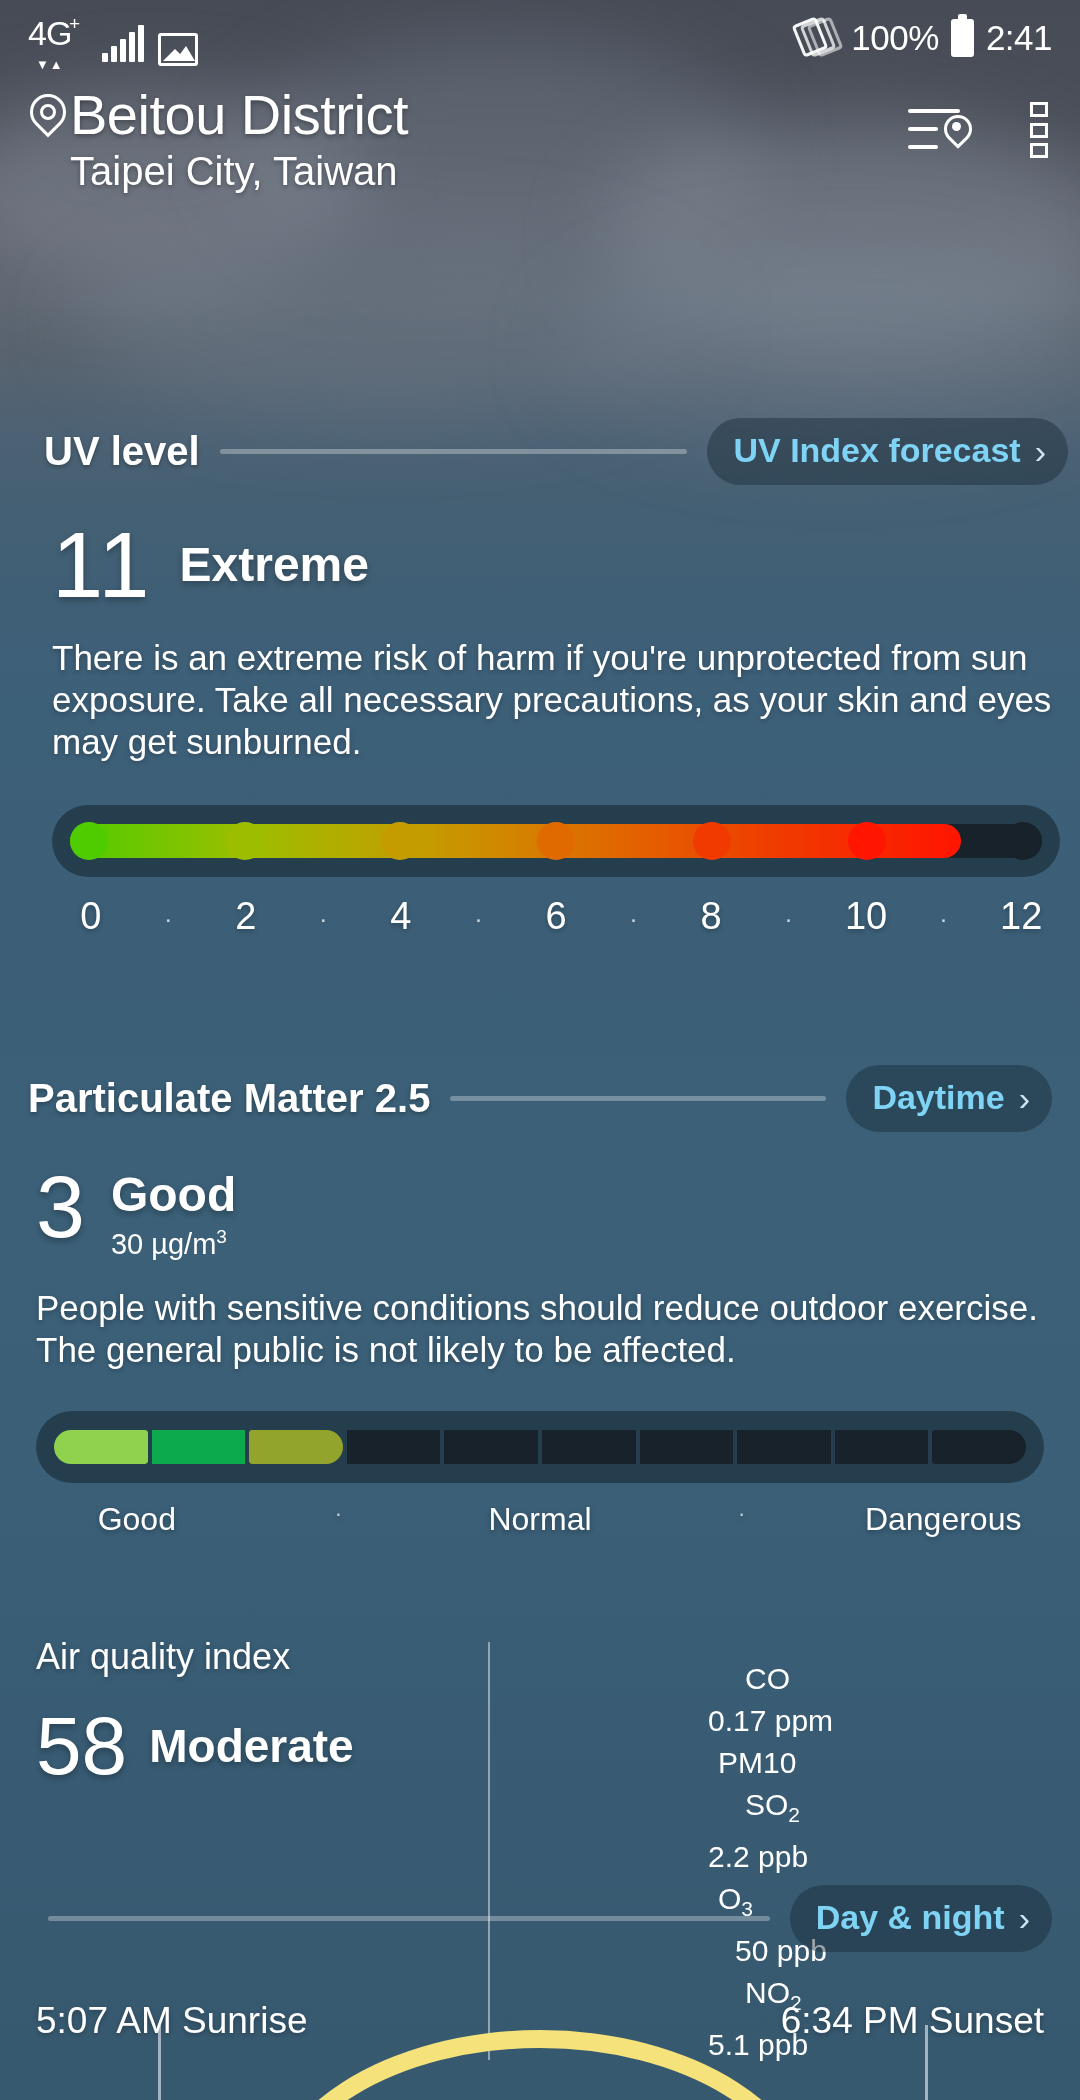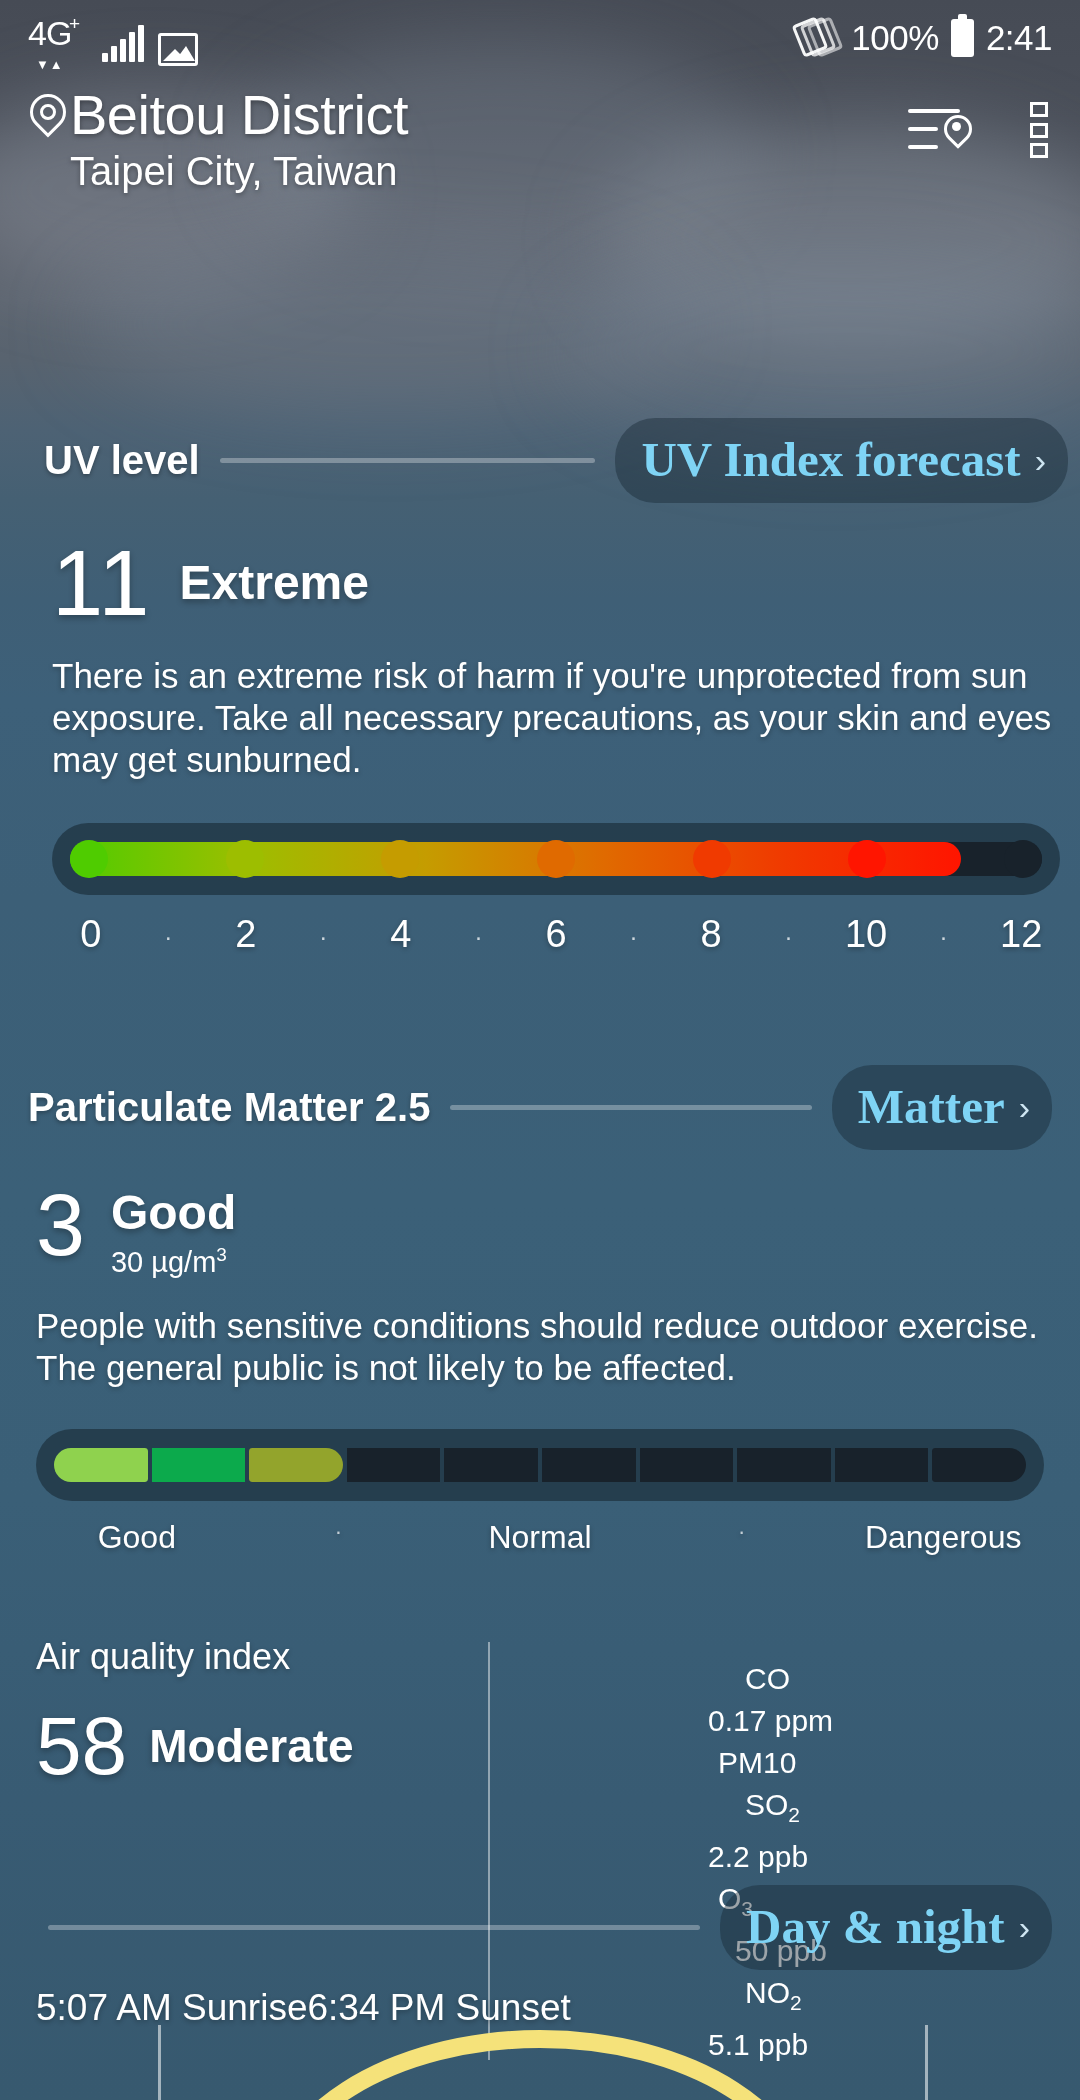--- a/index.html
+++ b/index.html
@@ -107,21 +107,21 @@
   .more-icon i { display:block; width:18px; height:15px; border:3px solid #fff; }
   
   .sec-head { display:flex; align-items:center; padding:0 28px; }
   .sec-title { font-size:40px; font-weight:700; white-space:nowrap; text-shadow:0 2px 4px rgba(0,0,0,.3); }
   .sec-rule { flex:1; height:5px; background:rgba(255,255,255,.30); border-radius:3px; margin:0 20px; }
   .chip {
     background:rgba(22,38,50,.42); border-radius:40px;
     padding:13px 22px 15px 26px; display:flex; align-items:center; gap:14px;
     white-space:nowrap;
   }
-  .chip-label { font-size:49px; font-weight:700; color:#7fd4f5;font-family:Liberation Serif, serif; }
+  .chip-label { font-size:34px; font-weight:700; color:#7fd4f5; }
   .chev { font-size:34px; color:#cfe6f2; font-weight:400; line-height:34px; }
   
   .uv-value-row { display:flex; align-items:center; gap:28px; padding:0 36px; margin-top:34px;}
   .big-num { font-size:92px; font-weight:300; line-height:92px; letter-spacing:2px; text-shadow:0 3px 6px rgba(0,0,0,.3); }
   .big-label { font-size:48px; font-weight:700; line-height:52px; text-shadow:0 3px 6px rgba(0,0,0,.3); }
   .desc { padding:0 36px; margin-top:26px; font-size:35px; line-height:42px; font-weight:400; text-shadow:0 2px 5px rgba(0,0,0,.28); }
   .uv-track {
     margin:42px 36px 0 36px; height:72px; background:rgba(24,42,54,.62);
     border-radius:40px; display:flex; align-items:center; padding:0 18px; position:relative;
   }
@@ -161,21 +161,21 @@
   .aqi-num { font-size:82px; font-weight:300; line-height:84px; text-shadow:0 3px 6px rgba(0,0,0,.3);}
   .aqi-state { font-size:46px; font-weight:700; text-shadow:0 3px 6px rgba(0,0,0,.3);}
   .pol-table { margin-top:22px; }
   .pol-row { display:flex; align-items:center; font-size:30px; line-height:42px;flex-direction:column; }
   .pol-row .c1 { width:72px; }
   .pol-row .c2 { width:146px; }
   .pol-row .c3 { width:126px; }
   .pol-row .c4 { flex:1; }
   .pol-row sub { font-size:21px; }
   .pol-row sup { font-size:20px; }
-  .sun-row { display:flex; justify-content:flex-start; padding:0 36px; margin-top:17px; }
+  .sun-row { display:flex; justify-content:space-between; padding:0 36px; margin-top:48px; }
   .sun-item { font-size:37px; font-weight:400; text-shadow:0 2px 5px rgba(0,0,0,.3); }
   .sunline { position:absolute; width:3px; background:rgba(255,255,255,.55); }
   .sun-arc {
     position:absolute; left:50%; transform:translateX(-50%);
     bottom:-290px; width:560px; height:360px;
     border:18px solid #f5e27a; border-radius:50%;
     box-sizing:border-box;
   }
 </style>
 </head>
@@ -290,21 +290,21 @@
         <div class="dotlbl">·</div>
         <div class="tick">12</div>
       </div>
   </div>
 
   <div style="position:absolute;top:1065px;left:0;width:1080px;">
     <div class="sec-head">
       <div class="sec-title">Particulate Matter 2.5</div>
       <div class="sec-rule"></div>
       <div class="chip">
-        <span class="chip-label">Matter</span>
+        <span class="chip-label">Daytime</span>
         <span class="chev">›</span>
       </div>
     </div>
 
     <div class="pm-value-row">
       <div class="pm-num">3</div>
       <div class="pm-textcol">
         <div class="pm-state">Good</div>
         <div class="pm-unit"><span>30 µg/m</span><sup>3</sup></div>
       </div>

